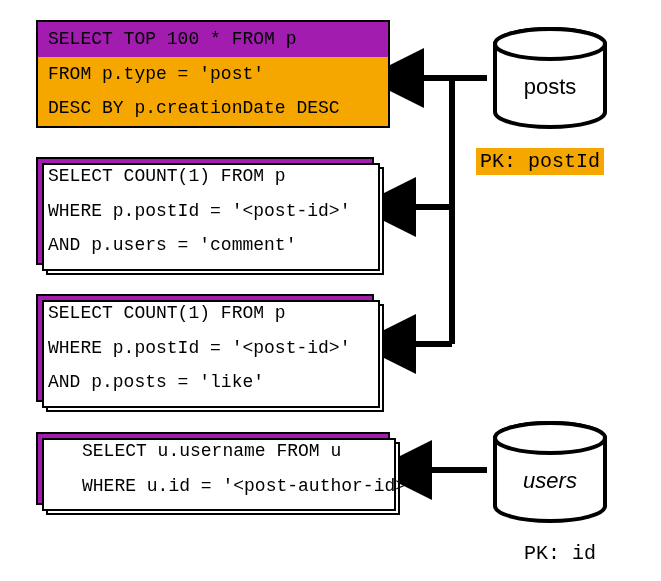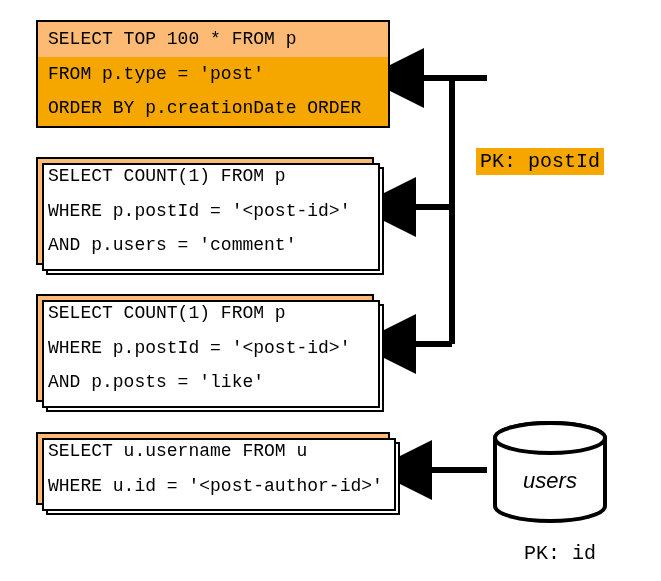--- a/index.html
+++ b/index.html
@@ -10,21 +10,21 @@
     background: #fff;
   }
   .canvas {
     position: relative;
     width: 661px;
     height: 581px;
     background: #fff;
   }
   .query-box {
     position: absolute;
-    background: #fdba74;
+    background: #a21caf;
     border: 2px solid #000;
     font-size: 18px;
     line-height: 1.7;
   }
   .stack-shadow::before,
   .stack-shadow::after {
     content: "";
     position: absolute;
     width: 100%;
     height: 100%;
@@ -54,40 +54,48 @@
   .pk-hl { background: #f5a700; }
 </style>
 </head>
 <body>
 
 <div class="canvas">
 
   <div class="query-box" style="left:36px; top:20px; width:354px; z-index:10;">
     <div class="q-row">SELECT TOP 100 * FROM p</div>
     <div class="q-row hl">FROM p.type = 'post'</div>
-    <div class="q-row hl">ORDER BY p.creationDate ORDER</div>
+    <div class="q-row hl">DESC BY p.creationDate DESC</div>
   </div>
 
   <div class="query-box stack-shadow" style="left:36px; top:157px; width:338px; z-index:10;">
     <div class="q-row">SELECT COUNT(1) FROM p</div>
     <div class="q-row">WHERE p.postId = '&lt;post-id&gt;'</div>
     <div class="q-row">AND p.users = 'comment'</div>
   </div>
 
   <div class="query-box stack-shadow" style="left:36px; top:294px; width:338px; z-index:10;">
     <div class="q-row">SELECT COUNT(1) FROM p</div>
     <div class="q-row">WHERE p.postId = '&lt;post-id&gt;'</div>
     <div class="q-row">AND p.posts = 'like'</div>
   </div>
 
-  <div class="query-box stack-shadow" style="left:36px; top:432px; width:354px; z-index:10;">
+  <div class="query-box stack-shadow" style="left:36px; top:432px; width:354px; z-index:10;padding-left:34px;">
     <div class="q-row">SELECT u.username FROM u</div>
     <div class="q-row">WHERE u.id = '&lt;post-author-id&gt;'</div>
   </div>
 
+  <div class="db" style="left:490px; top:26px;">
+    <svg width="120" height="104">
+      <ellipse cx="60" cy="18" rx="55" ry="15" fill="#fff" stroke="#000" stroke-width="4"></ellipse>
+      <path d="M5 18 V86 A55 15 0 0 0 115 86 V18" fill="#fff" stroke="#000" stroke-width="4"></path>
+      <ellipse cx="60" cy="18" rx="55" ry="15" fill="#fff" stroke="#000" stroke-width="4"></ellipse>
+      <text x="60" y="68" text-anchor="middle" class="db-label">posts</text>
+    </svg>
+  </div>
   <div style="position:absolute; left:476px; top:148px;">
     <span class="pk-label pk-hl">PK: postId</span>
   </div>
 
   <div class="db" style="left:490px; top:420px;font-style:italic;">
     <svg width="120" height="104">
       <ellipse cx="60" cy="18" rx="55" ry="15" fill="#fff" stroke="#000" stroke-width="4"></ellipse>
       <path d="M5 18 V86 A55 15 0 0 0 115 86 V18" fill="#fff" stroke="#000" stroke-width="4"></path>
       <ellipse cx="60" cy="18" rx="55" ry="15" fill="#fff" stroke="#000" stroke-width="4"></ellipse>
       <text x="60" y="68" text-anchor="middle" class="db-label">users</text>

